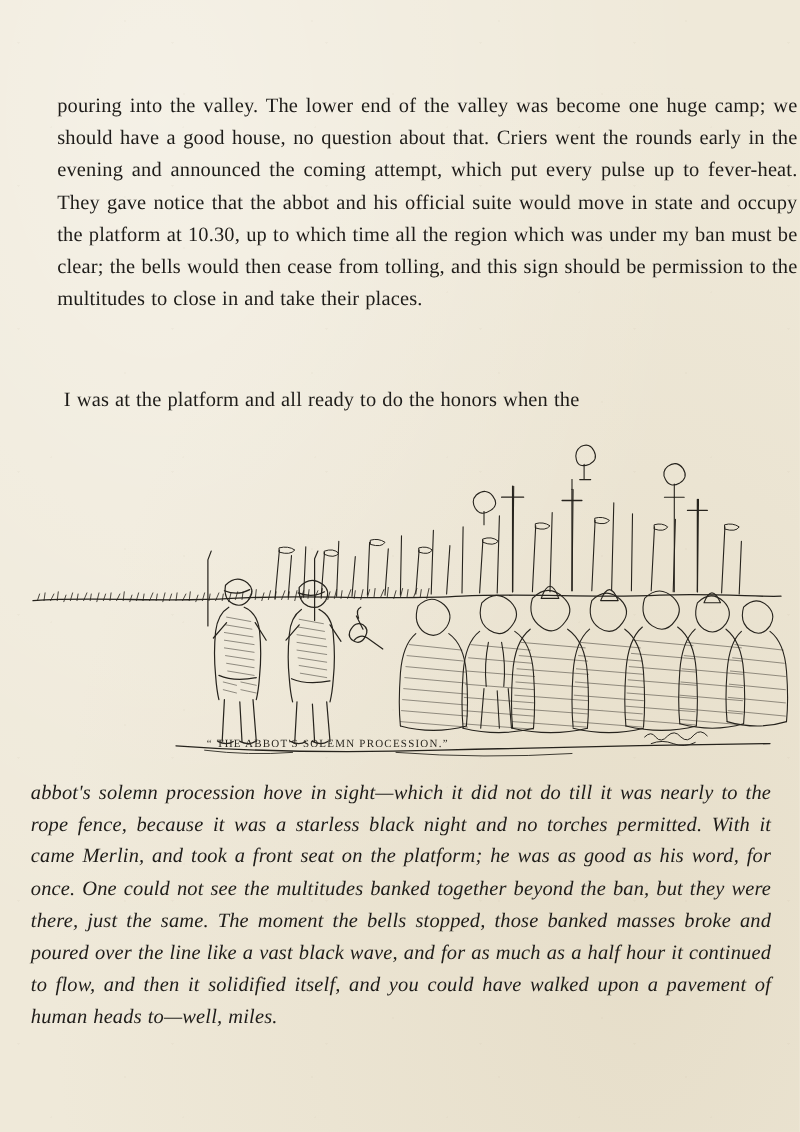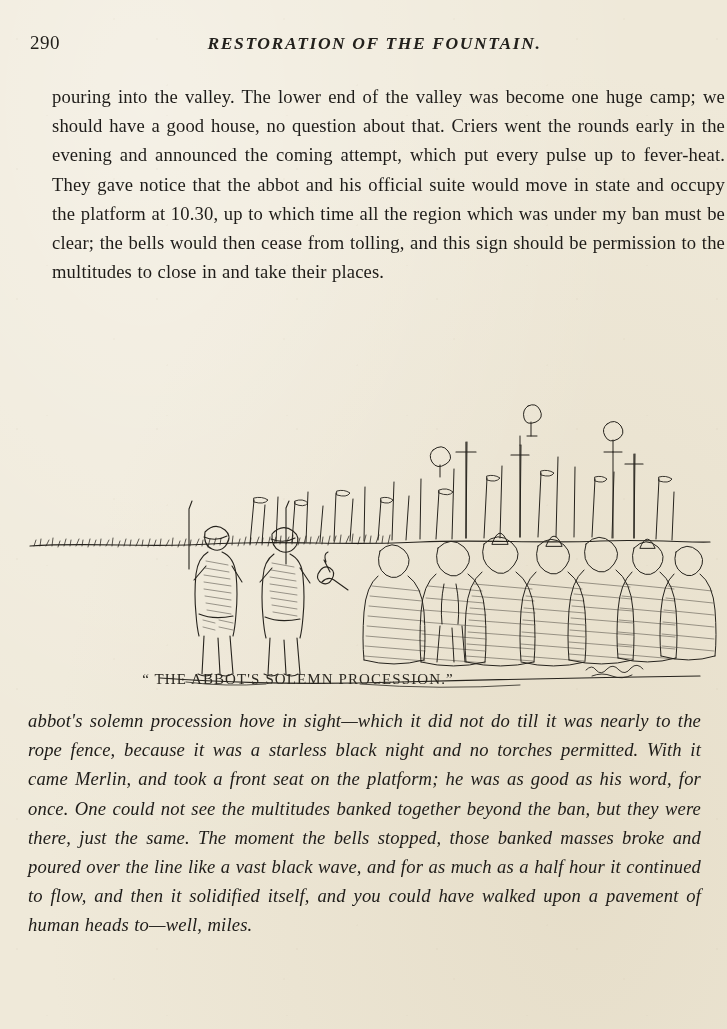--- a/index.html
+++ b/index.html
@@ -76,21 +76,21 @@
     width: 727px;
     height: 310px;
   }
   .figure svg { display: block; }
   .caption {
     position: absolute;
     top: 671px;
     left: 0;
     width: 596px;
     text-align: center;
-    font-size: 15px;
+    font-size: 10px;
     letter-spacing: 1.1px;
     color: #2a2720;
     font-variant: small-caps;
     font-family: "Liberation Serif", serif;
   }
   .grain {
     position: absolute;
     inset: 0;
     pointer-events: none;
     opacity: 0.5;
@@ -100,27 +100,24 @@
       radial-gradient(circle at 39% 77%, rgba(160,145,115,0.08) 0 1px, transparent 1px),
       radial-gradient(circle at 88% 61%, rgba(160,145,115,0.09) 0 1px, transparent 1px);
     background-size: 140px 130px, 170px 160px, 120px 150px, 190px 140px;
   }
 </style>
 </head>
 <body>
 
 <div class="page">
 
-  <div class="header">
-    <div class="folio">290</div>
-    <div class="running-head">RESTORATION OF THE FOUNTAIN.</div>
-  </div>
 
   <div class="body-text" id="para-one">pouring into the valley.   The lower end of the valley was become one huge camp; we should have a good house, no question about that. Criers went the rounds early in the evening and announced the coming attempt, which put every pulse up to fever-heat.   They gave notice that the abbot and his official suite would move in state and occupy the platform at 10.30, up to which time all the region which was under my ban must be clear; the bells would then cease from tolling, and this sign should be permission to the multitudes to close in and take their places.</div>
 
+  <div class="body-text" id="para-two"><span class="indent"></span><span>I was at the platform and all ready to do the honors when the</span></div>
 
   <div class="figure">
     <svg width="727" height="310" viewBox="0 0 727 310" xmlns="http://www.w3.org/2000/svg" aria-hidden="true">
       <g stroke="#26231d" fill="none" stroke-width="1" stroke-linecap="round" stroke-linejoin="round">
 
         <path d="M30 160 C 90 156, 150 162, 210 158 C 280 154, 350 160, 420 156 C 480 153, 540 158, 600 155 C 650 153, 690 157, 710 156" stroke-width="1.2"></path>
         <g stroke-width="0.8" opacity="0.95">
           <path d="M34 160 l2 -6 M40 160 l1 -7 M46 160 l3 -6 M52 160 l1 -8 M58 161 l2 -6 M64 160 l2 -7 M70 160 l1 -6 M76 160 l3 -7 M82 160 l1 -6 M88 161 l2 -8 M94 160 l2 -6 M100 160 l1 -7 M106 160 l3 -6 M112 160 l1 -8 M118 161 l2 -6 M124 160 l2 -7 M130 160 l1 -6 M136 160 l3 -7 M142 160 l1 -6 M148 161 l2 -8 M154 160 l2 -6 M160 160 l1 -7 M166 160 l3 -6 M172 160 l1 -8 M178 161 l2 -6 M184 160 l2 -7 M190 160 l1 -6 M196 160 l3 -7 M202 160 l1 -6 M208 161 l2 -8 M214 159 l2 -7 M220 159 l1 -7 M226 159 l3 -7 M232 159 l1 -9 M238 160 l2 -7 M244 159 l2 -8 M250 159 l1 -7 M256 159 l3 -8 M262 159 l1 -7 M268 160 l2 -9 M274 158 l2 -7 M280 158 l1 -8 M286 158 l3 -7 M292 158 l1 -9 M298 159 l2 -7 M304 158 l2 -8 M310 158 l1 -7 M316 158 l3 -8 M322 158 l1 -7 M328 159 l2 -9 M334 157 l2 -7 M340 157 l1 -8 M346 157 l3 -7 M352 157 l1 -9 M358 158 l2 -7 M364 157 l2 -8 M370 157 l1 -7 M376 157 l3 -8 M382 157 l1 -7 M388 158 l2 -9"></path>
         </g>
 

